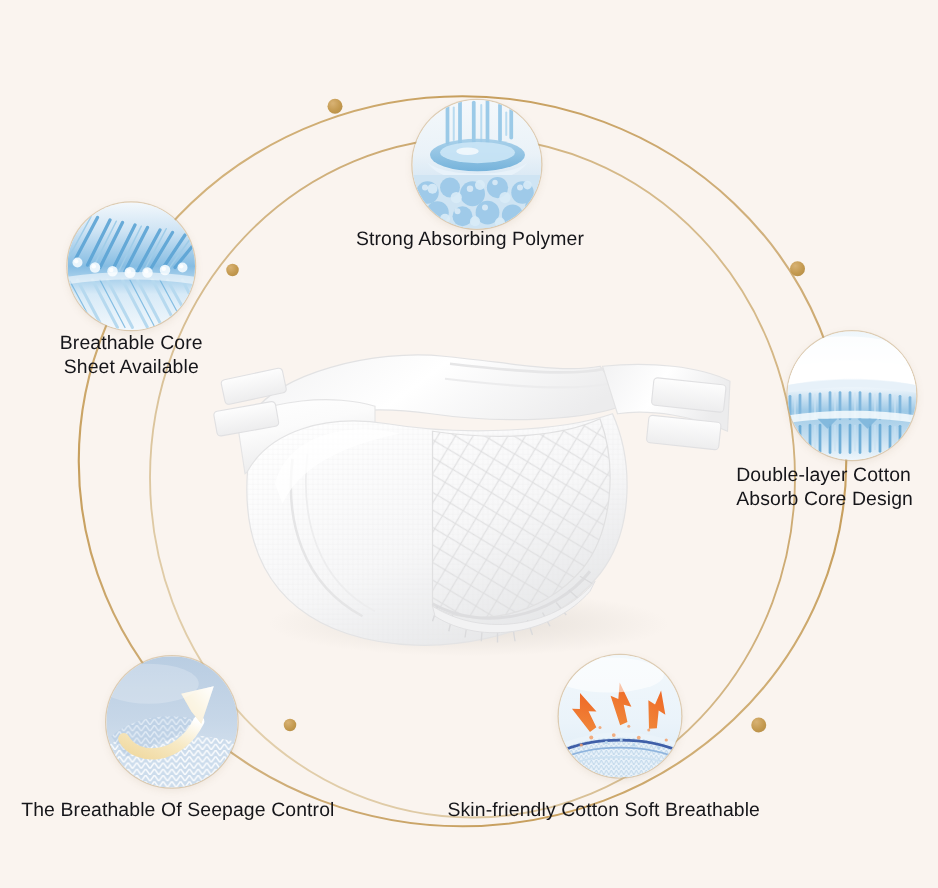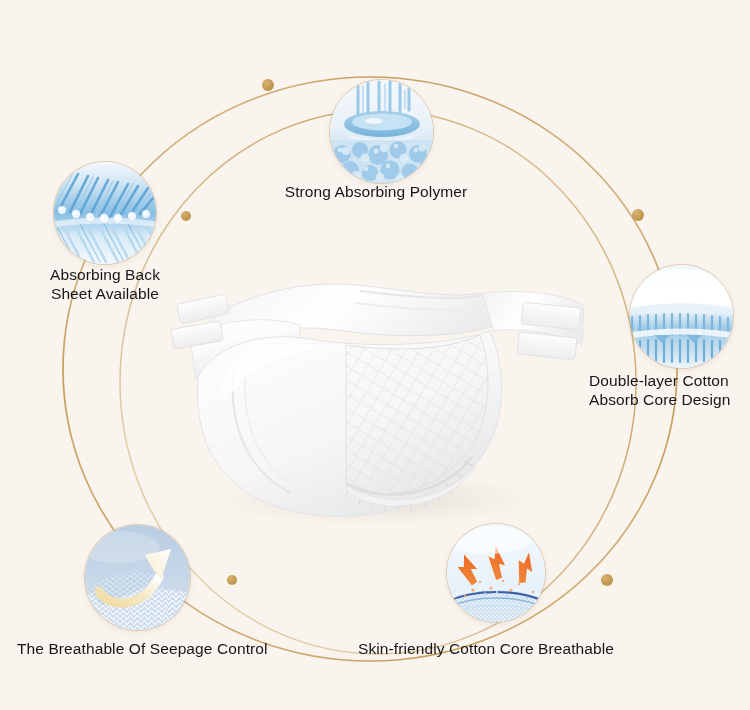--- a/index.html
+++ b/index.html
@@ -301,21 +301,21 @@
         <g stroke="#6fb2dd" stroke-width="1" stroke-linecap="round" opacity=".8">
           <path d="M2 63 L 22 100"></path>
             <path d="M26 62 L 46 100"></path>
             <path d="M50 62 L 70 100"></path>
           <path d="M74 62 L 94 99"></path>
         </g>
 
         <path d="M-4 60 C 30 54, 72 54, 106 60 L 106 66 C 72 60, 30 60, -4 66 Z" fill="#ffffff" opacity=".55"></path>
       </svg>
     </div>
-    <div class="flabel center" style="left:5px; top:233px; width:200px;">Absorbing Back
+    <div class="flabel center" style="left:5px; top:233px; width:200px;">Breathable Core
 Sheet Available</div>
   </div>
 
   <div class="feature">
     <div class="fcircle" style="left:630px; top:233px; width:103px; height:103px;">
       <svg class="art" viewBox="0 0 103 103" preserveAspectRatio="none">
         <defs>
           <linearGradient id="p3bg" x1="0" y1="0" x2="0" y2="1">
             <stop offset="0" stop-color="#eef6fb"></stop>
             <stop offset=".3" stop-color="#ffffff"></stop>
@@ -475,21 +475,21 @@
         <g fill="#b9d5ec" opacity=".9">
           <circle cx="38" cy="70" r="1.4"></circle>
             <circle cx="50" cy="68" r="1.2"></circle>
           <circle cx="60" cy="72" r="1.3"></circle>
             <circle cx="80" cy="74" r="1.2"></circle>
         </g>
 
         <ellipse cx="40" cy="16" rx="44" ry="14" fill="#ffffff" opacity=".6"></ellipse>
       </svg>
     </div>
-    <div class="flabel left" style="left:358px; top:607px; width:320px;">Skin-friendly Cotton Core Breathable</div>
+    <div class="flabel left" style="left:358px; top:607px; width:320px;">Skin-friendly Cotton Soft Breathable</div>
   </div>
 
   <div class="dot" style="left:262px; top:47px;  width:12px; height:12px;"></div>
   <div class="dot" style="left:181px; top:179px; width:10px; height:10px;"></div>
   <div class="dot" style="left:632px; top:177px; width:12px; height:12px;"></div>
   <div class="dot" style="left:227px; top:543px; width:10px; height:10px;"></div>
   <div class="dot" style="left:601px; top:542px; width:12px; height:12px;"></div>
 
 </div>
 

